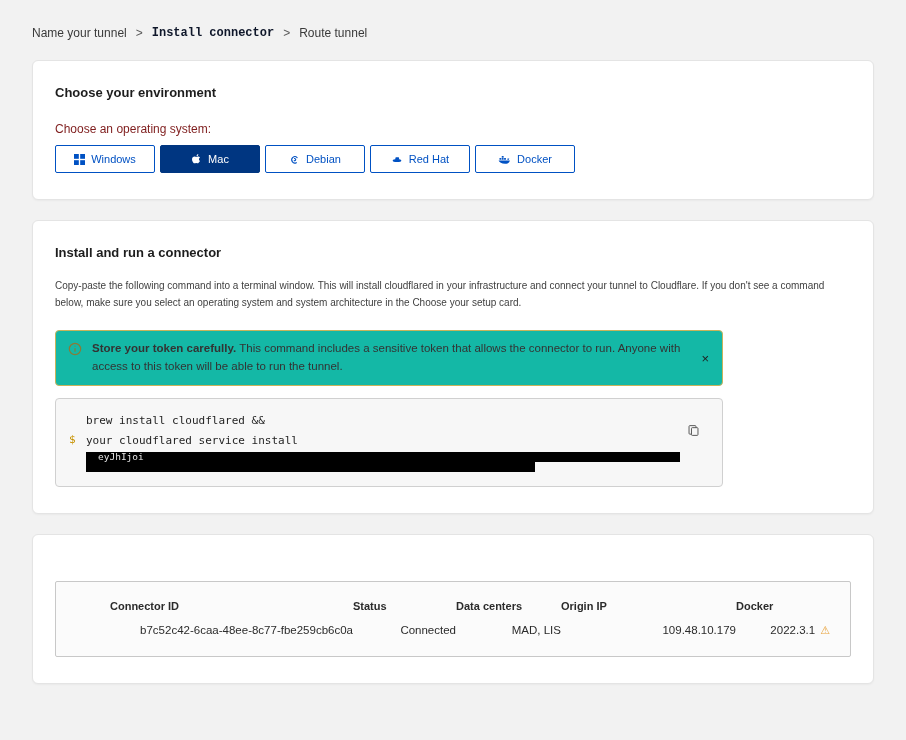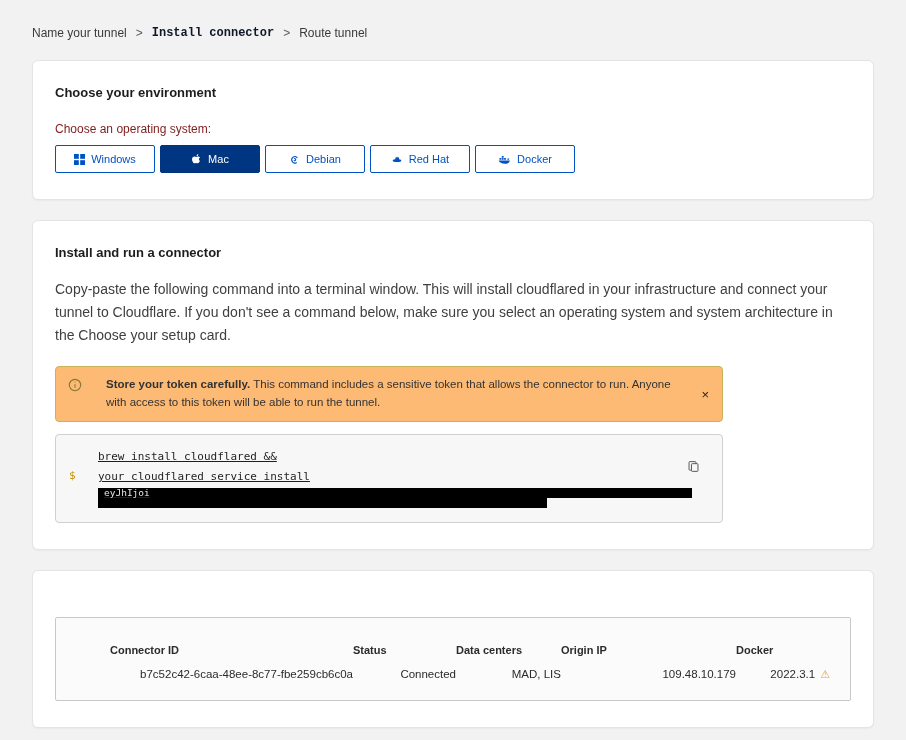--- a/index.html
+++ b/index.html
@@ -45,63 +45,63 @@
     background: #fff; color: #0051c3;
     font-size: 11px; font-family: inherit;
     padding: 0; cursor: pointer;
   }
   .os-btn.selected { background: #003681; border-color: #003681; color: #fff; }
   .os-icon { display: inline-flex; }
   .os-icon svg { display: block; }
 
   
   .desc {
-    margin: 18px 0 19px; font-size: 14px; line-height: 1.65; color: #3f3f3f;
+    margin: 18px 0 19px; font-size: 10px; line-height: 1.65; color: #3f3f3f;
     max-width: 806px;
   }
   .warning {
     width: 668px;
-    display: flex; align-items: flex-start; gap: 24px;
-    background: #fdba74; border: 1px solid #c9b35a; border-radius: 4px;
+    display: flex; align-items: flex-start; gap: 10px;
+    background: #14b8a6; border: 1px solid #c9b35a; border-radius: 4px;
     padding: 9px 12px; position: relative;
   }
   .warn-icon { flex: 0 0 auto; margin-top: 2px; display: inline-flex; }
   .warn-text { margin: 0; font-size: 11.5px; line-height: 1.55; color: #333; padding-right: 28px; }
   .warn-close {
     position: absolute; right: 9px; top: 50%; transform: translateY(-50%);
     background: none; border: none; padding: 2px 4px;
     font-size: 13px; line-height: 1; color: #1f1f1f; cursor: pointer; font-family: inherit;
   }
   .code-block {
     width: 668px; margin-top: 12px; position: relative;
     background: #f7f7f7; border: 1px solid #d0d0d0; border-radius: 4px;
     padding: 12px 14px 14px 14px;
     font-family: "DejaVu Sans Mono", monospace; font-size: 11px; color: #1f1f1f;
   }
   .prompt { position: absolute; left: 13px; top: 31px; line-height: 20px; color: #c79200; }
-  .code-lines { margin-left: 28px; text-decoration: underline; }
+  .code-lines { margin-left: 16px; }
   .code-line { line-height: 20px; white-space: pre; }
   .token-bar { background: #000; height: 10px; }
   .token-bar.first {
     width: 594px; margin-top: 1px;
-    color: #e6e6e6; font-size: 9.5px; line-height: 10px; padding-left: 6px;
+    color: #e6e6e6; font-size: 9.5px; line-height: 10px; padding-left: 12px;
     overflow: hidden; white-space: nowrap;
   }
   .token-bar.second { width: 449px; }
   .copy-btn {
     position: absolute; right: 22px; top: 25px;
     background: none; border: none; padding: 0; cursor: pointer;
   }
 
   
   .table {
     margin-top: 22px;
     border: 1px solid #c8c8c8; border-radius: 2px;
     background: #fbfbfb;
-    padding: 26px 20px 19px 54px;
+    padding: 18px 20px 19px 54px;
   }
   .t-head, .t-row {
     display: grid;
     grid-template-columns: 243px 103px 105px 175px 1fr;
   }
   .t-head > div { font-size: 11px; font-weight: 700; color: #2b2b2b; }
   .t-row > div { font-size: 11.5px; color: #2b2b2b; margin-top: 12px; text-align: right; }
   .status-connected { color: #2e9e44; }
   .version-warn { color: #e8a33d; margin-left: 5px; font-size: 11px; }
 </style>

